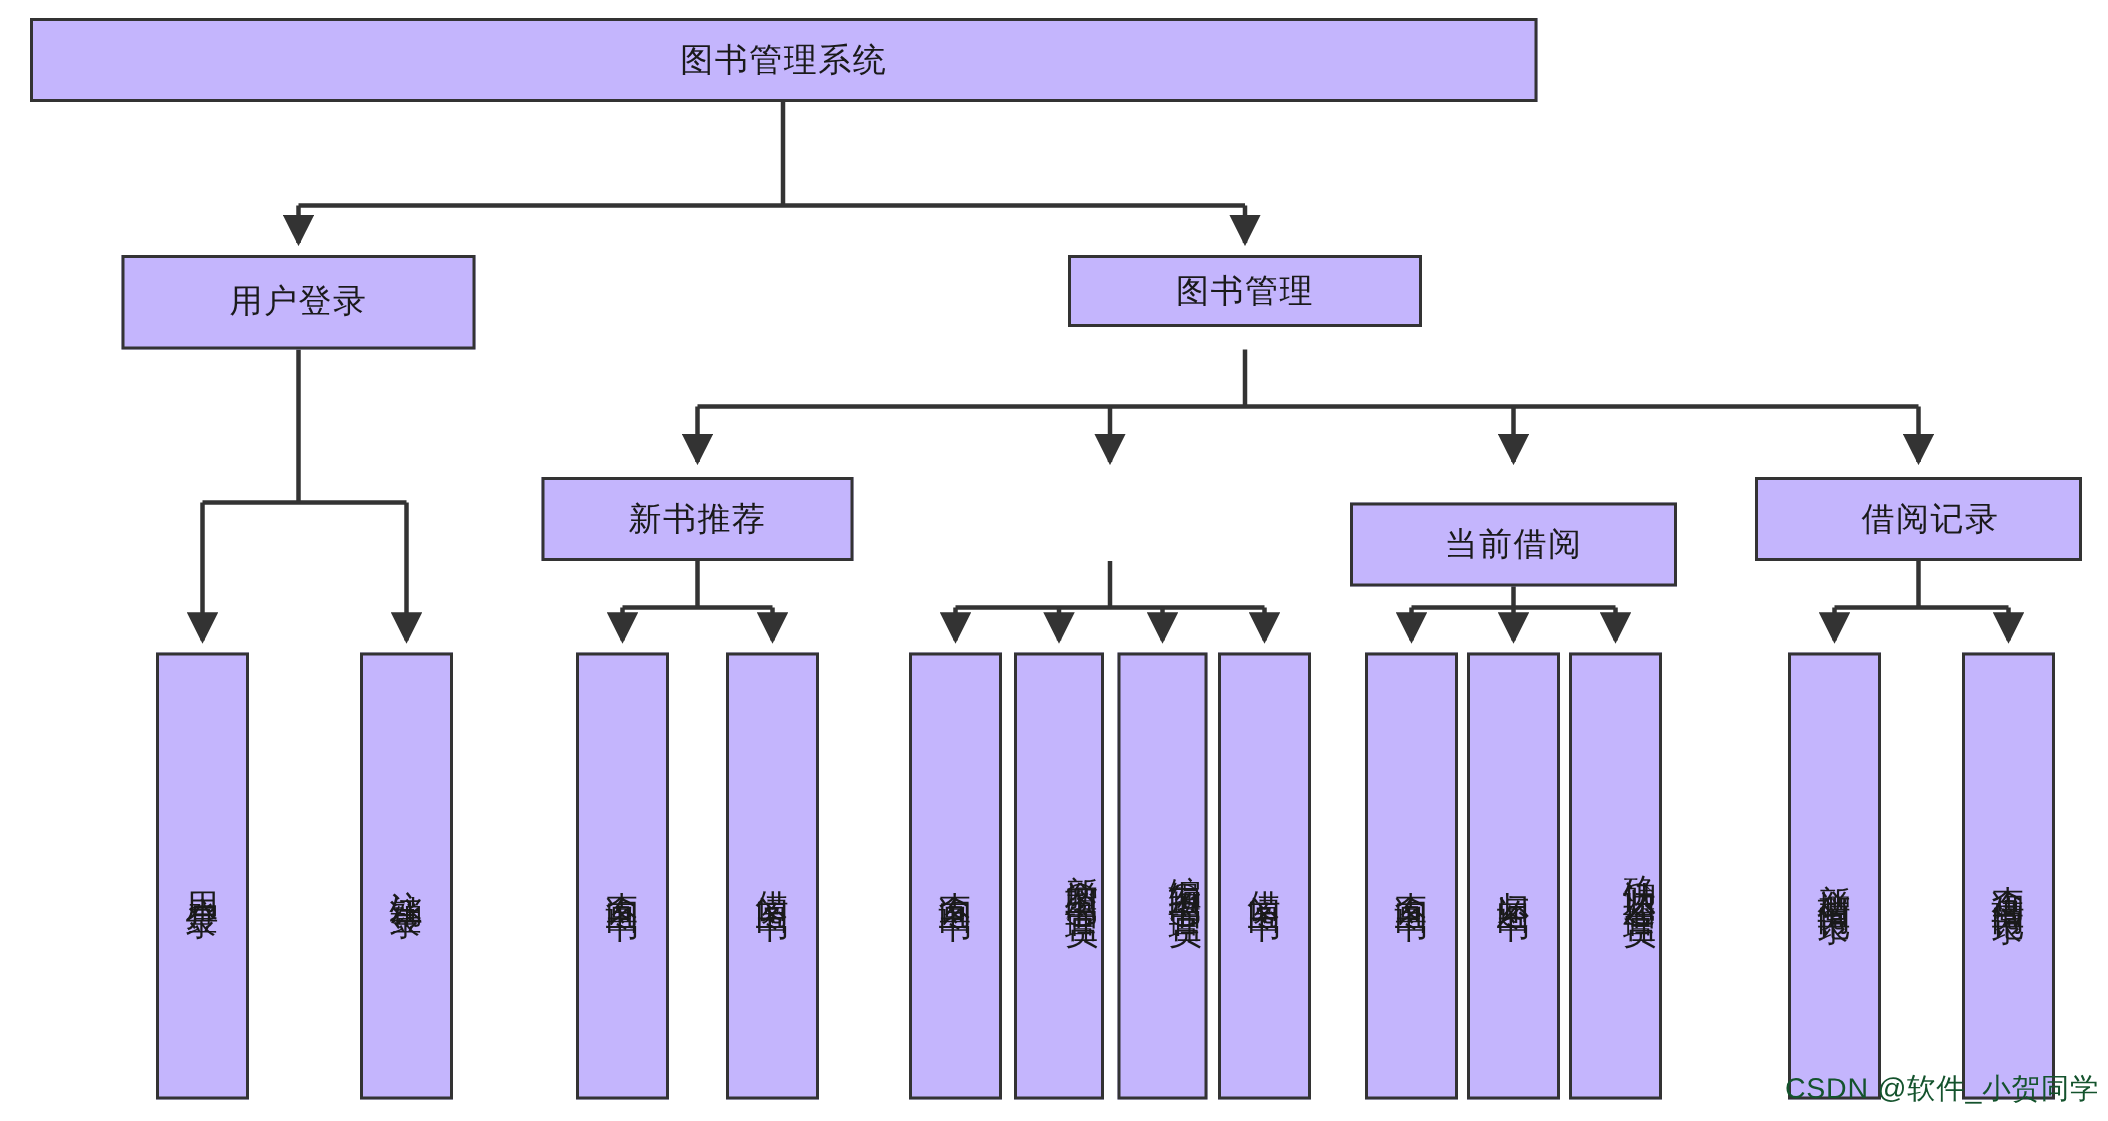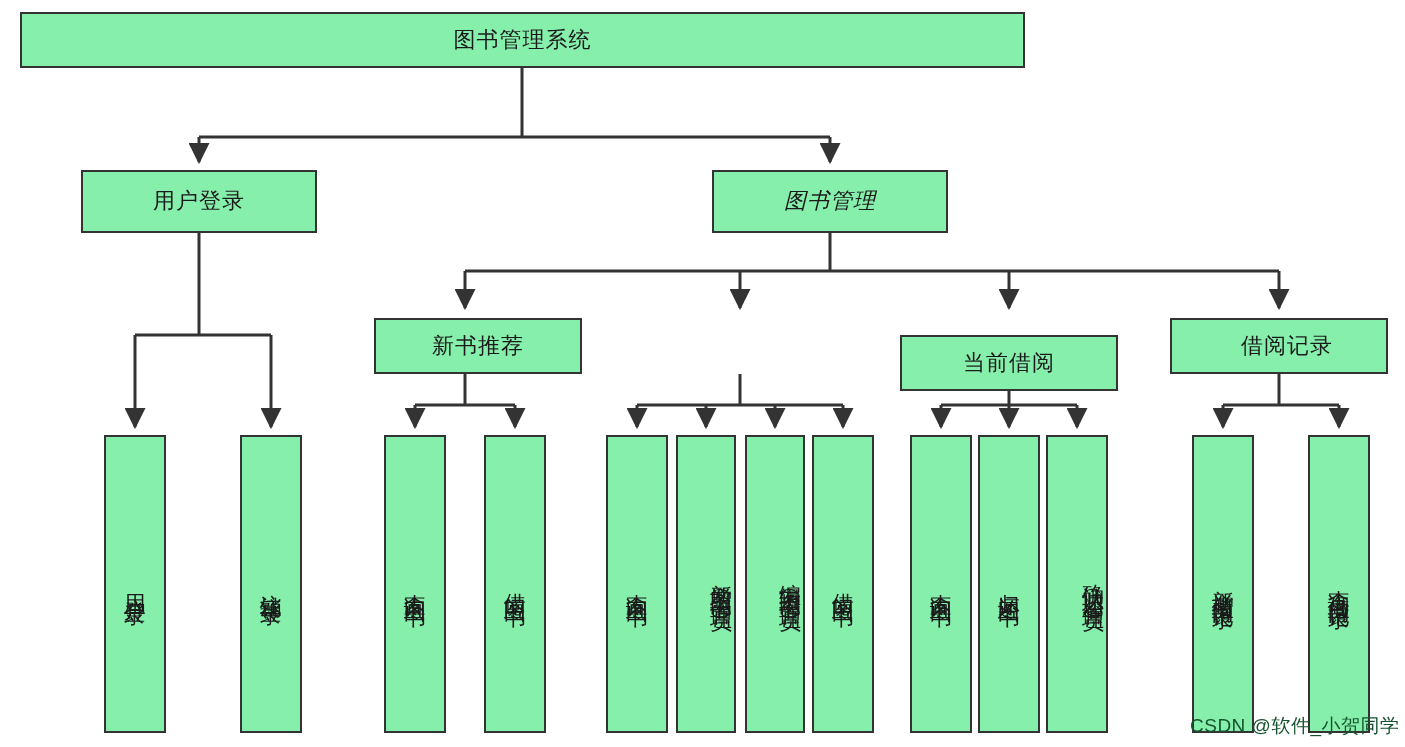--- a/index.html
+++ b/index.html
@@ -21,21 +21,21 @@
     position: absolute;
     left: 0;
     top: 0;
     width: 1405px;
     height: 747px;
   }
   .node {
     position: absolute;
     box-sizing: border-box;
     border: 2px solid #333333;
-    background: #86efac;
+    background: #c4b5fd;
     color: #1a1a1a;
     display: flex;
     align-items: center;
     justify-content: center;
     text-align: center;
   }
   .node.horiz {
     font-size: 22px;
     letter-spacing: 1px;
     line-height: 1.2;
@@ -115,23 +115,23 @@
       <path d="M 1279 374 L 1279 405"></path>
       <path d="M 1223 405 L 1339 405"></path>
       <path d="M 1223 405 L 1223 427" marker-end="url(#arrow)"></path>
       <path d="M 1339 405 L 1339 427" marker-end="url(#arrow)"></path>
     </g>
   </svg>
 
   <div class="node horiz" style="left:20px; top:12px; width:1005px; height:56px;">图书管理系统</div>
 
   <div class="node horiz" style="left:81px; top:170px; width:236px; height:63px;">用户登录</div>
-  <div class="node horiz" style="left:712px; top:170px; width:236px; height:63px;font-style:italic;">图书管理</div>
+  <div class="node horiz" style="left:712px; top:170px; width:236px; height:48px;">图书管理</div>
 
-  <div class="node horiz" style="left:374px; top:318px; width:208px; height:56px;">新书推荐</div>
+  <div class="node horiz" style="left:361px; top:318px; width:208px; height:56px;">新书推荐</div>
   <div class="node horiz" style="left:900px; top:335px; width:218px; height:56px;">当前借阅</div>
   <div class="node horiz" style="left:1170px; top:318px; width:218px; height:56px;padding-left:16px;">借阅记录</div>
 
   <div class="node vert mid" style="left:104px; top:435px; width:62px; height:298px;">用户登录</div>
   <div class="node vert mid" style="left:240px; top:435px; width:62px; height:298px;">注销登录</div>
 
   <div class="node vert mid" style="left:384px; top:435px; width:62px; height:298px;">查询图书</div>
   <div class="node vert mid" style="left:484px; top:435px; width:62px; height:298px;">借阅图书</div>
 
   <div class="node vert mid" style="left:606px; top:435px; width:62px; height:298px;">查询图书</div>

